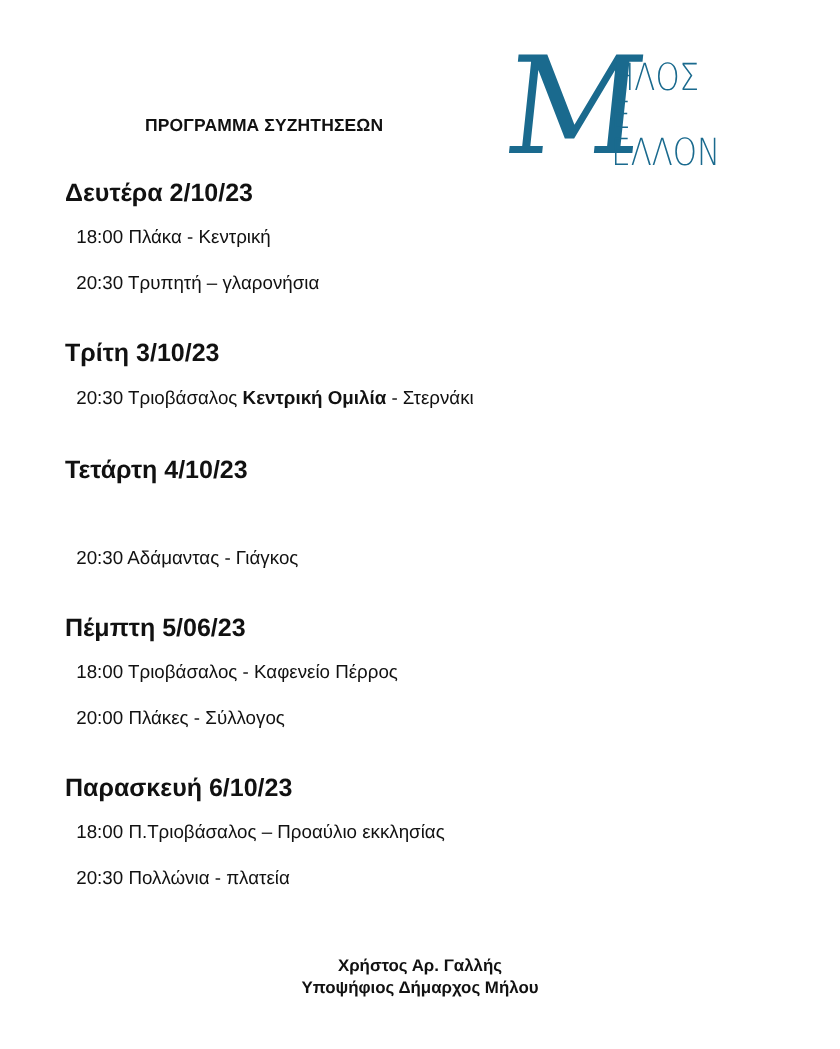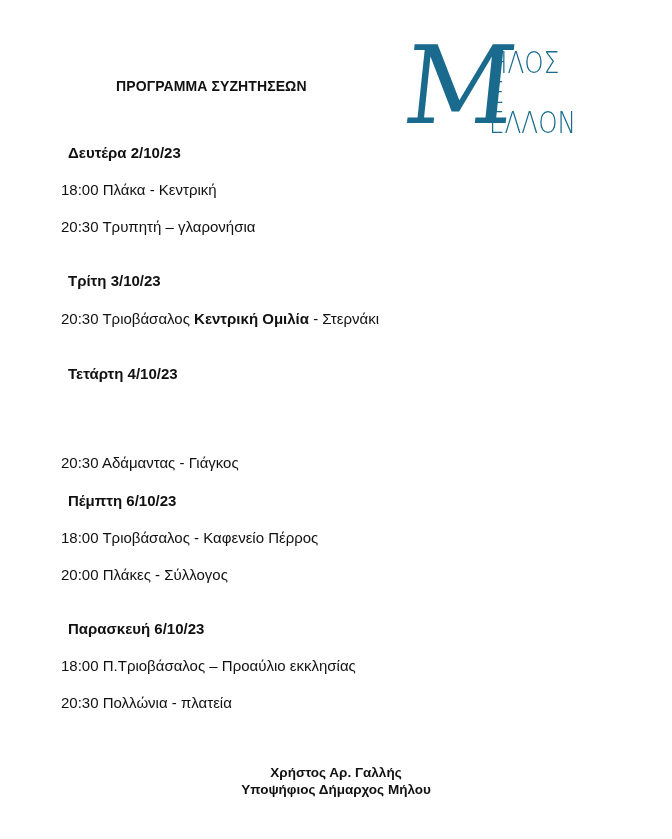--- a/index.html
+++ b/index.html
@@ -7,21 +7,21 @@
       width: 672px; height: 839px;
       background: #ffffff;
       position: relative;
       overflow: hidden;
       font-family: "Liberation Sans", sans-serif;
       color: #111111;
     }
     .page { position: absolute; left: 0; top: 0; width: 672px; height: 839px; }
 
     .title {
-      position: absolute; left: 116px; top: 78px;
+      position: absolute; left: 116px; top: 92px;
       font-size: 14px; font-weight: bold; letter-spacing: 0.1px;
     }
 
     .logo { position: absolute; left: 405px; top: 46px; width: 210px; height: 100px; color: #1a6a8e; }
     .logo .big-m {
       position: absolute; left: 0; top: -14px;
       font-family: "DejaVu Serif", serif;
       font-size: 108px; line-height: 108px;
       transform: scaleX(1.0) skewX(-6deg);
       color: #1a6a8e;
@@ -34,22 +34,22 @@
       letter-spacing: 0px;
       color: #1a6a8e;
       transform: scaleX(0.82);
       transform-origin: left center;
     }
     .logo .l1 { top: 2px; }
     .logo .l2 { top: 32px; }
     .logo .l3 { top: 62px; }
 
     .day {
-      position: absolute; left: 68px;
-      font-size: 15px; font-weight: bold;
+      position: absolute; left: 52px;
+      font-size: 20px; font-weight: bold;
     }
     .entry {
       position: absolute; left: 61px;
       font-size: 15px;
     }
     .entry b { font-weight: bold; }
 
     .sig {
       position: absolute; left: 0; width: 672px; text-align: center;
       font-size: 13.5px; font-weight: bold;
@@ -81,26 +81,26 @@
 
   <div class="day" style="top:272px;">Τρίτη 3/10/23</div>
   <div class="entry" style="top:310px;">
     <span>20:30</span>
     <span>Τριοβάσαλος</span>
     <b>Κεντρική Ομιλία</b>
     <span>- Στερνάκι</span>
   </div>
 
   <div class="day" style="top:365px;">Τετάρτη 4/10/23</div>
-  <div class="entry" style="top:438px;margin-top:16px;">
+  <div class="entry" style="top:438px;">
     <span>20:30</span>
     <span>Αδάμαντας - Γιάγκος</span>
   </div>
 
-  <div class="day" style="top:492px;">Πέμπτη 6/10/23</div>
+  <div class="day" style="top:492px;">Πέμπτη 5/06/23</div>
   <div class="entry" style="top:529px;">
     <span>18:00</span>
     <span>Τριοβάσαλος - Καφενείο Πέρρος</span>
   </div>
   <div class="entry" style="top:566px;">
     <span>20:00</span>
     <span>Πλάκες - Σύλλογος</span>
   </div>
 
   <div class="day" style="top:620px;">Παρασκευή 6/10/23</div>

